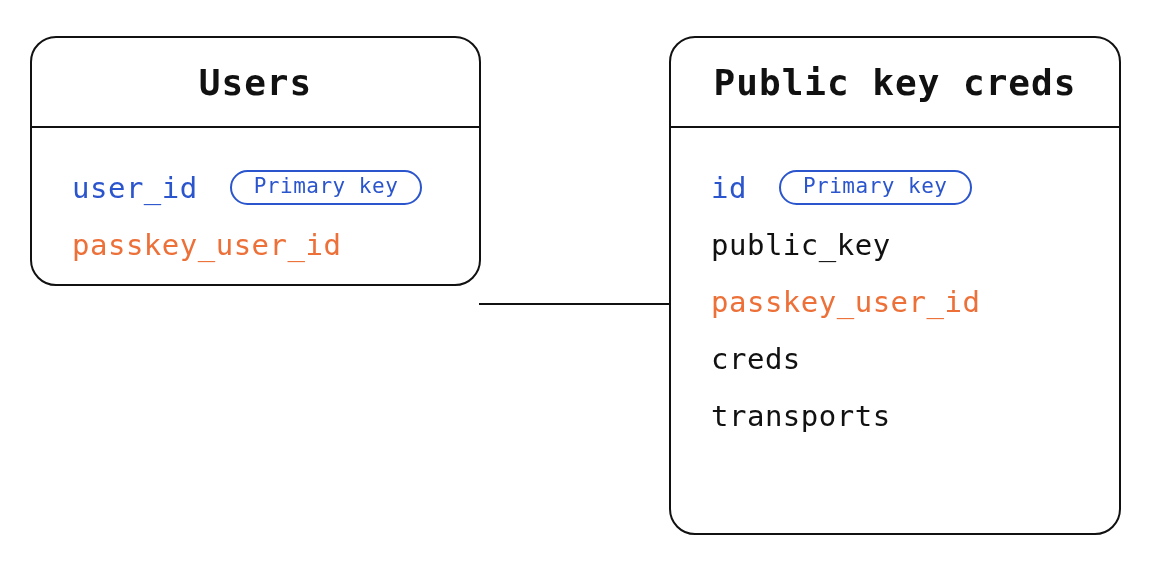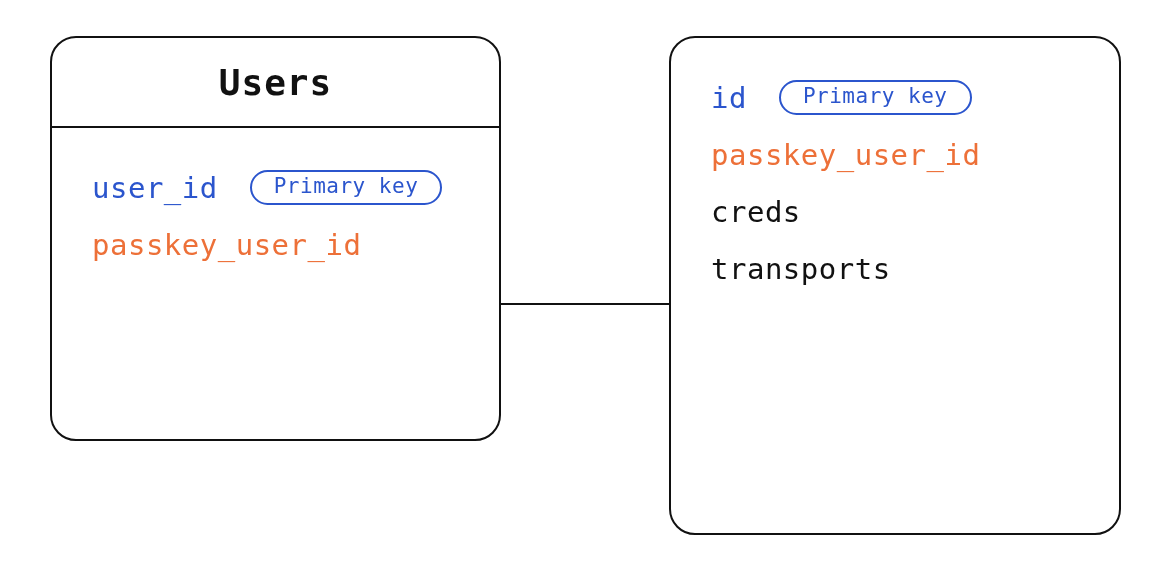--- a/index.html
+++ b/index.html
@@ -12,21 +12,21 @@
     font-family: "DejaVu Sans Mono", "Liberation Mono", monospace;
     color: var(--text, #111111);
     overflow: hidden;
   }
   .entity-box {
     position: absolute;
     background: var(--background, #ffffff);
     border: 2px solid var(--line, #111111);
     border-radius: 26px;
   }
-  .entity-box.users  { left: 30px;  top: 36px; width: 451px; height: 405px; margin-left: 20px; }
+  .entity-box.users  { left: 30px;  top: 36px; width: 451px; height: 250px; }
   .entity-box.creds  { left: 669px; top: 36px; width: 452px; height: 499px; }
   .entity-header {
     height: 90px;
     border-bottom: 2px solid var(--line, #111111);
     display: flex;
     align-items: center;
     justify-content: center;
   }
   .entity-title {
     font-size: 36px;
@@ -89,24 +89,30 @@
           <span class="field-name primary">user_id</span>
           <span class="badge">Primary key</span>
         </div>
         <div class="field-row">
           <span class="field-name foreign">passkey_user_id</span>
         </div>
       </div>
   </div>
 
   <div class="entity-box creds">
+    <div class="entity-header">
+      <span class="entity-title">Public key creds</span>
+    </div>
     <div class="entity-fields">
         <div class="field-row">
           <span class="field-name primary">id</span>
           <span class="badge">Primary key</span>
+        </div>
+        <div class="field-row">
+          <span class="field-name normal">public_key</span>
         </div>
         <div class="field-row">
           <span class="field-name foreign">passkey_user_id</span>
         </div>
         <div class="field-row">
           <span class="field-name normal">creds</span>
         </div>
         <div class="field-row">
           <span class="field-name normal">transports</span>
         </div>

